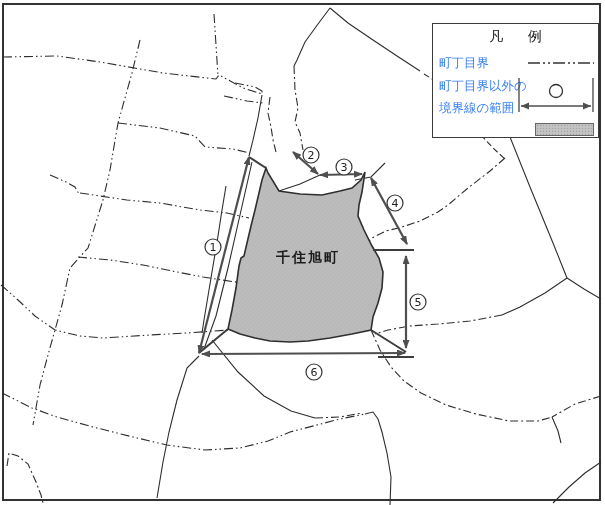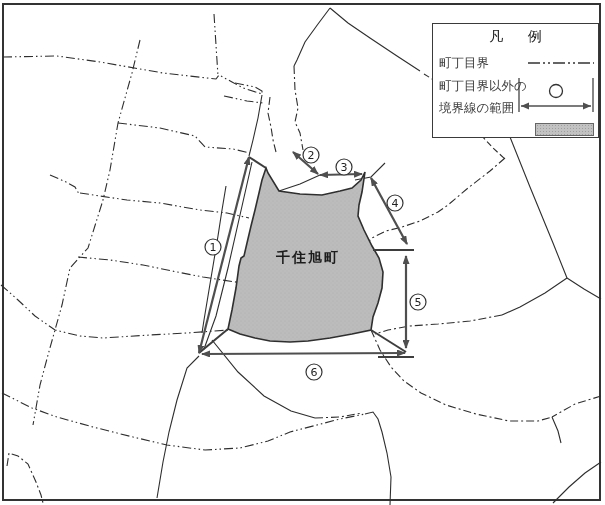--- a/index.html
+++ b/index.html
@@ -12,21 +12,21 @@
   
   .legend {
     position:absolute; left:432px; top:3px; width:167px; height:115px;
     background:#ffffff; border:1px solid #3a3a3a; box-sizing:border-box;
     color:#111; font-family:"DejaVu Serif","Liberation Serif",serif;margin-top:20px;
   }
   .legend-title {
     position:absolute; left:0; top:4px; width:100%; text-align:center;
     font-size:14px; letter-spacing:10px; text-indent:10px; color:#111;
   }
-  .lg-label { position:absolute; left:6px; font-size:12.5px; white-space:nowrap; color:#404040; }
+  .lg-label { position:absolute; left:6px; font-size:12.5px; white-space:nowrap; color:#3b82f6; }
   .lg-sym  { position:absolute; }
   .swatch {
     position:absolute; left:102px; top:99px; width:59px; height:13px;
     background-color:#c2c2c2; border:1px solid #666; box-sizing:border-box;
     background-image: radial-gradient(#9f9f9f 0.6px, rgba(0,0,0,0) 0.7px);
     background-size:3px 3px;
   }
 
   
   .thin  { fill:none; stroke:#2e2e2e; stroke-width:1.1; }

